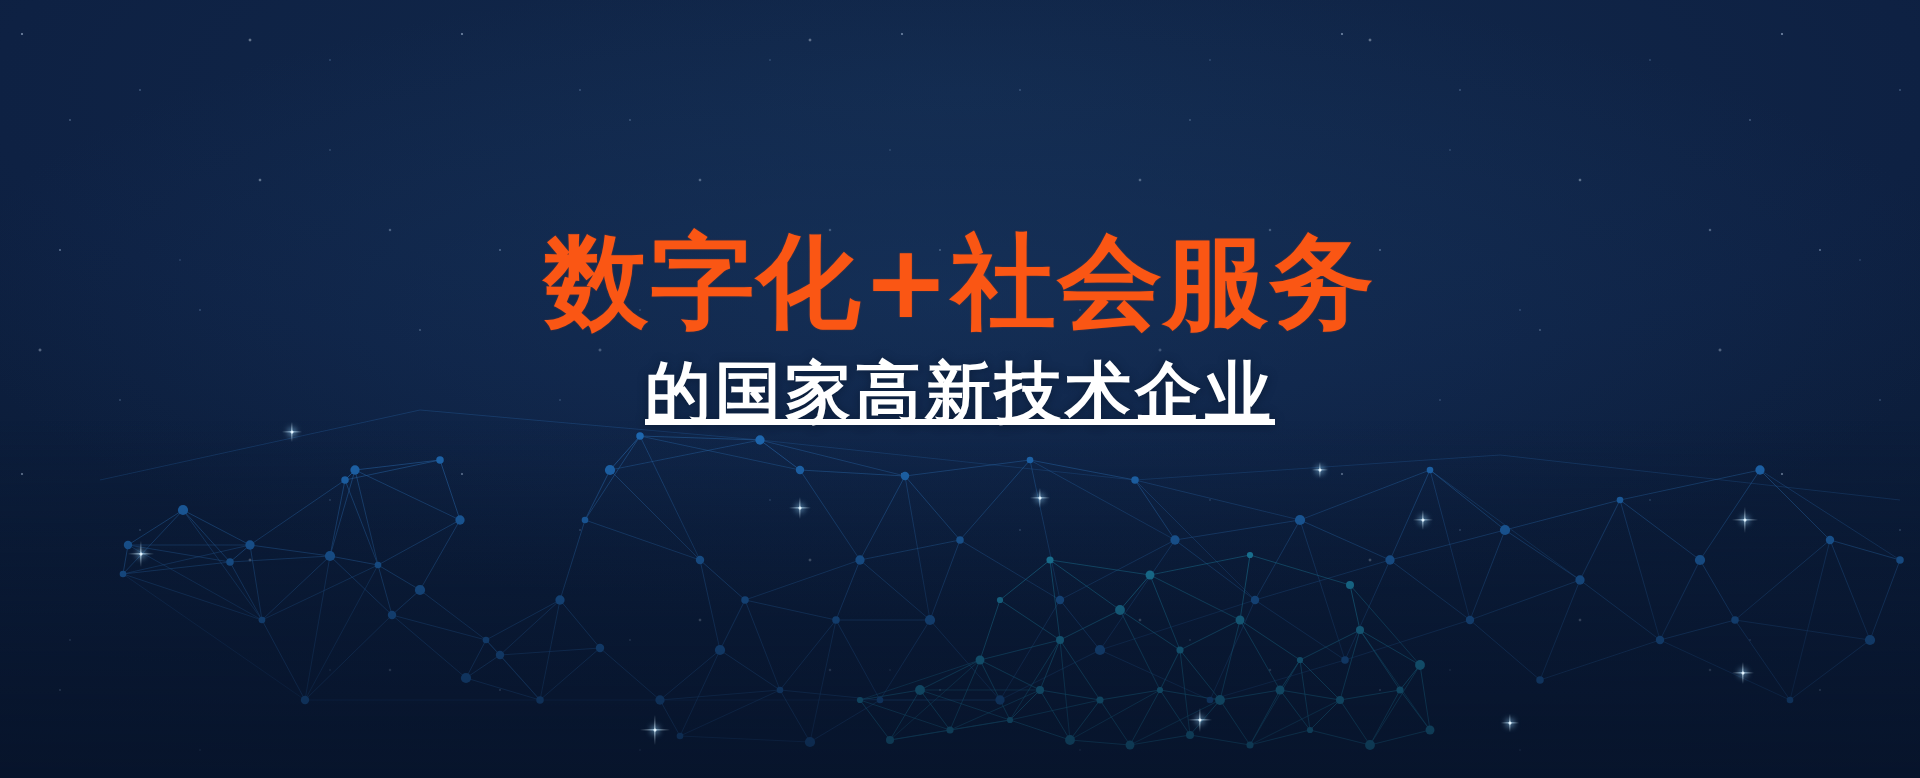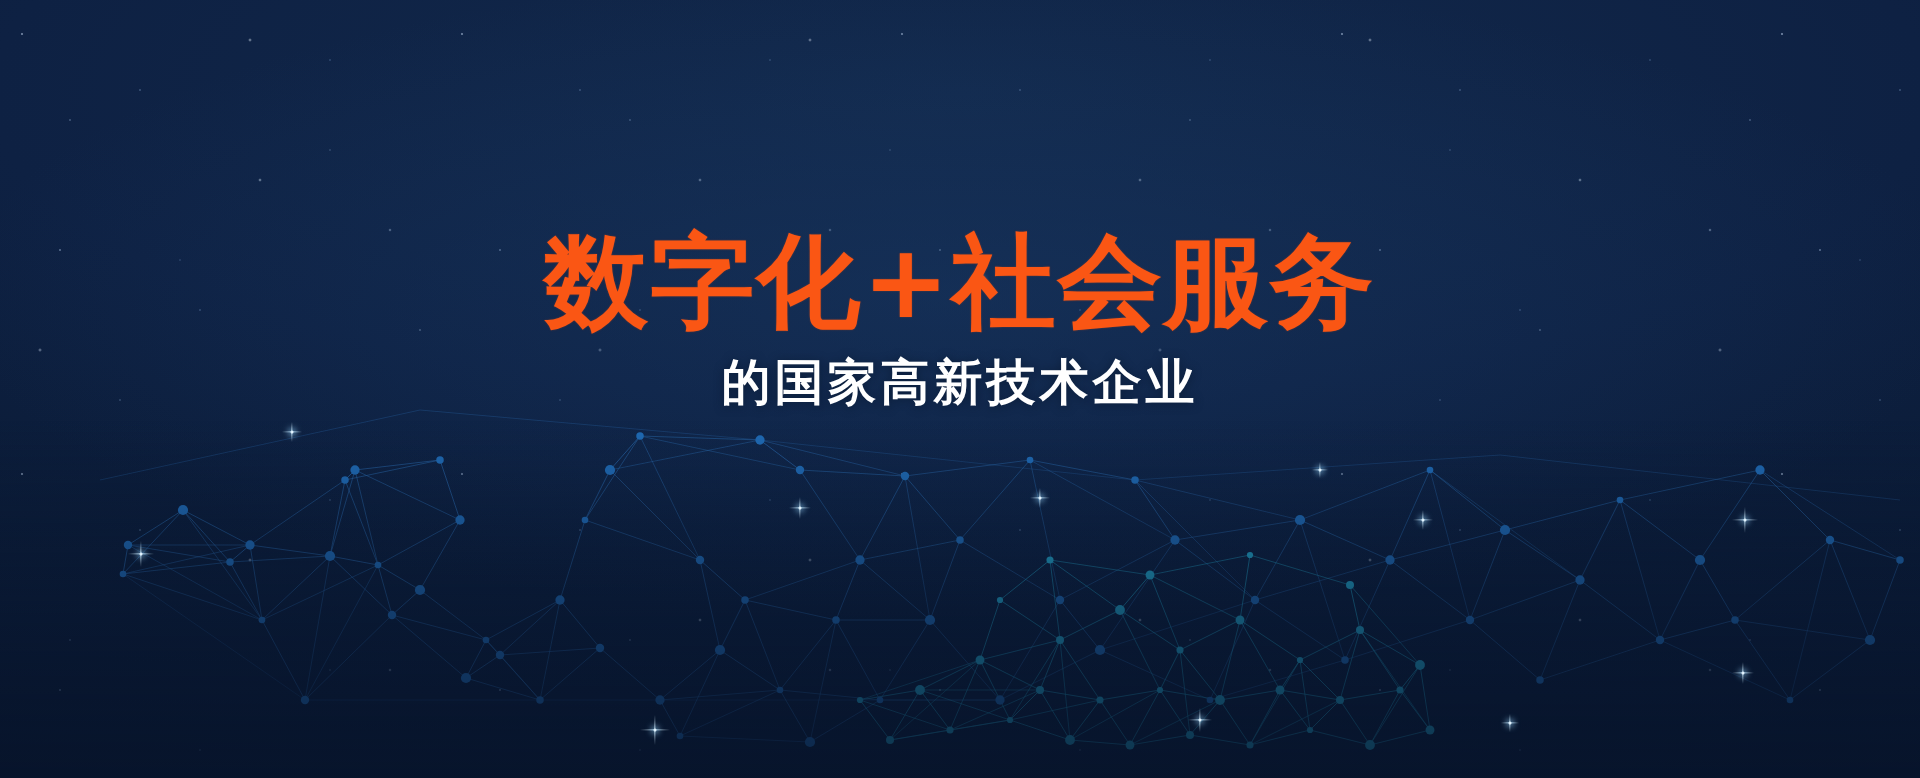--- a/index.html
+++ b/index.html
@@ -109,26 +109,27 @@
     line-height:1.05;
     letter-spacing:2px;
     color:#fa5614;
     margin:0;
     text-shadow:0 0 2px rgba(250,86,20,.35);
     transform:scaleX(1.02);
   }
   .subtitle{
     font-family:"DejaVu Serif", serif;
     font-weight:700;
-    font-size:49px;
+    font-size:66px;
     line-height:1.2;
     letter-spacing:4px;
     color:#ffffff;
     margin:18px 0 0 0;
     text-shadow:0 1px 10px rgba(10,25,50,.75);
+    text-decoration:underline;
   }
 </style>
 </head>
 <body>
 
 <div id="stage">
 
   <div class="bg-base"></div>
   <div class="stars"></div>
   <div class="stars2"></div>

